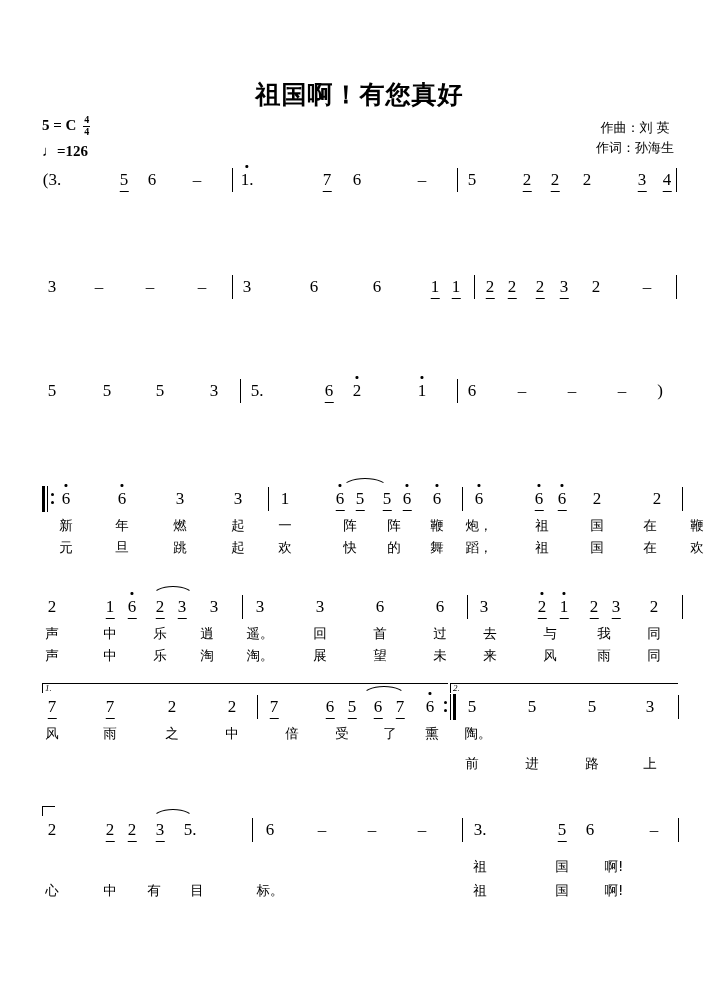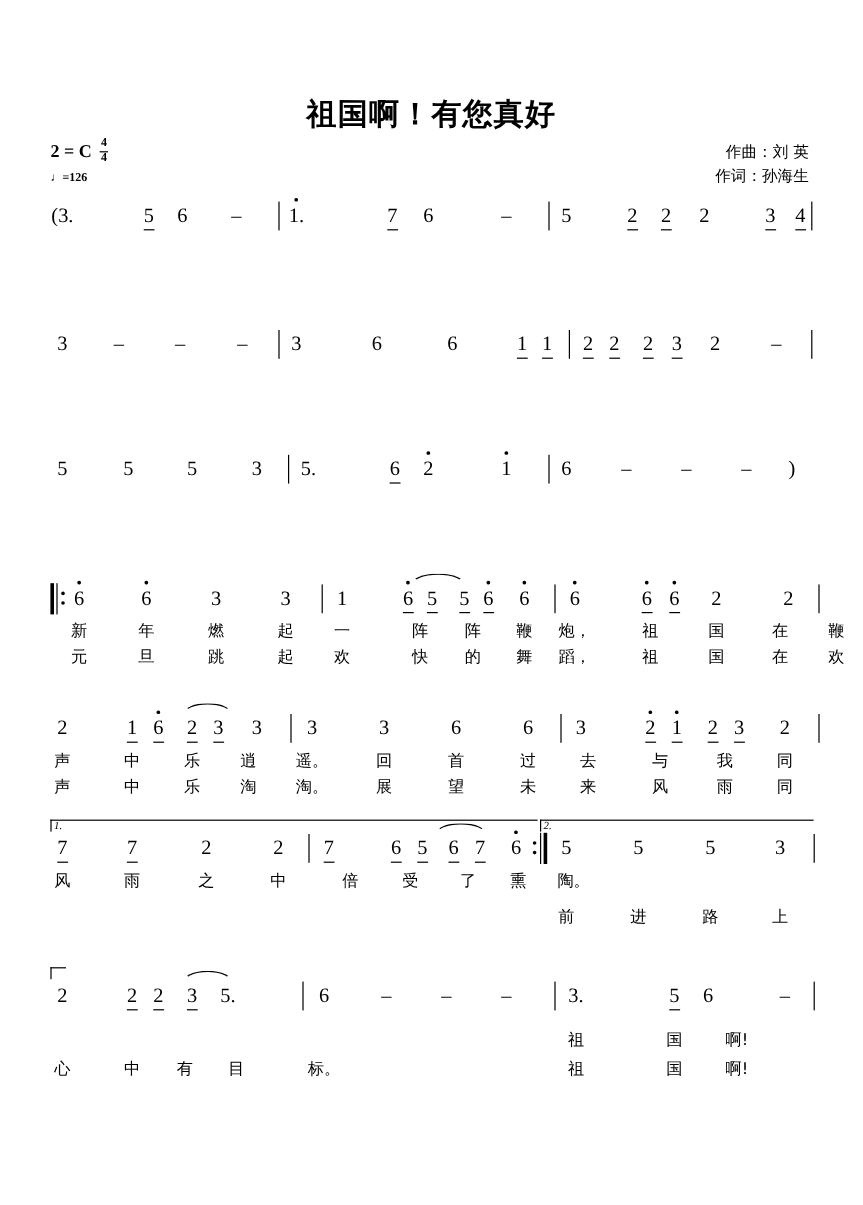--- a/index.html
+++ b/index.html
@@ -48,30 +48,30 @@
     font-size: 10px;
     line-height: 1.05;
     text-align: center;
     margin-left: 3px;
     position: relative;
     top: -1px;
   }
   .frac span { display: block; }
   .frac .num { border-bottom: 1px solid #000; padding: 0 1px; }
   .tempo {
-    font-size: 10px;
+    font-size: 15px;
     font-weight: bold;
     margin-top: 5px;
     white-space: nowrap;
   }
   .credits {
     position: absolute;
     right: 45px;
     top: 118px;
-    text-align: right;
+    text-align: center;
     font-size: 13px;
     font-family: "DejaVu Sans", sans-serif;
     line-height: 1.55;
   }
   
   .row {
     position: absolute;
     left: 0;
     width: 719px;
     height: 30px;
@@ -190,21 +190,21 @@
 </style>
 </head>
 <body>
 
 <div class="sheet">
 
   <div class="title">祖国啊！有您真好</div>
 
   <div class="key-block">
     <div class="key-line">
-      <span>2 = C</span>
+      <span>5 = C</span>
       <span class="frac">
         <span class="num">4</span>
         <span class="den">4</span>
       </span>
     </div>
     <div class="tempo">♩=126</div>
   </div>
 
   <div class="credits">
     <div>作曲：刘 英</div>

